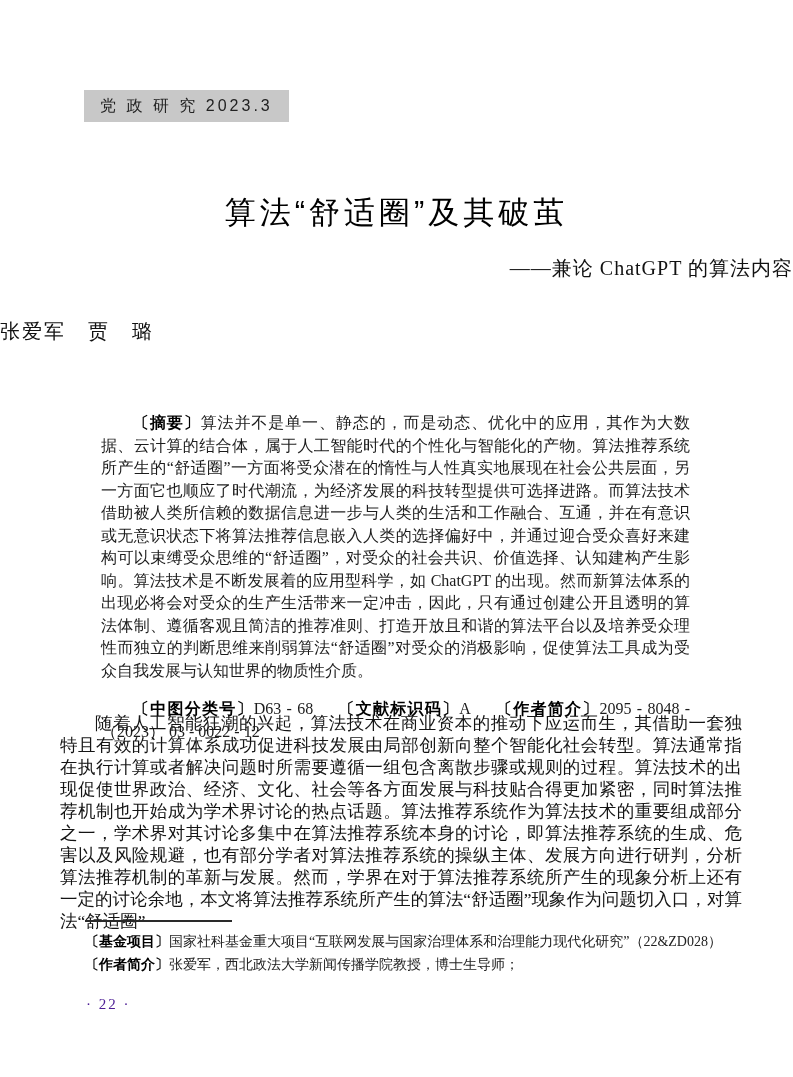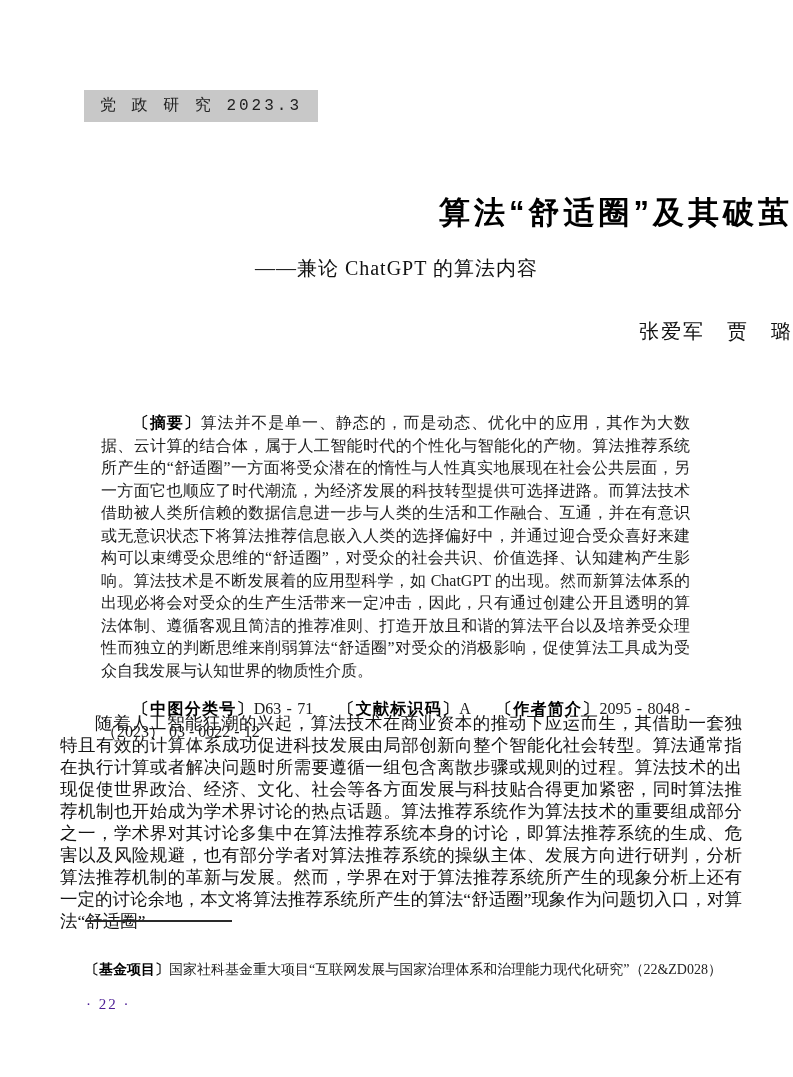--- a/index.html
+++ b/index.html
@@ -19,53 +19,53 @@
   }
   .journal-box {
     position: absolute;
     left: 84px;
     top: 90px;
     height: 32px;
     line-height: 32px;
     padding: 0 16px;
     background: #c8c8c8;
     color: #222222;
-    font-family: Liberation Mono, monospace;
+    font-family: Liberation Sans, sans-serif;
     font-size: 16px;
     letter-spacing: 3px;
     white-space: nowrap;
   }
   .title {
     position: absolute;
     left: 0;
     top: 192px;
     width: 100%;
-    text-align: right;
+    text-align: center;
     font-family: "Liberation Sans", "DejaVu Sans", sans-serif;
-    font-weight: bold;
+    font-weight: normal;
     font-size: 31px;
     letter-spacing: 4px;
     color: #000000;
   }
   .subtitle {
     position: absolute;
     left: 0;
     top: 255px;
     width: 100%;
-    text-align: center;
+    text-align: right;
     font-size: 20px;
     letter-spacing: 1px;
     color: #111111;
   }
   .authors {
     position: absolute;
     left: 0;
     top: 318px;
     width: 100%;
-    text-align: right;
+    text-align: left;
     font-size: 20px;
     letter-spacing: 2px;
     color: #111111;
   }
   .abstract-block {
     position: absolute;
     left: 85px;
     top: 396px;
     width: 621px;
     font-size: 16px;
@@ -104,21 +104,21 @@
   }
   .notes {
     position: absolute;
     left: 85px;
     top: 930px;
     width: 645px;
     font-size: 14px;
     line-height: 23px;
     color: #222222;
   }
-  .notes .note-line { white-space: nowrap; margin-top: 28px; }
+  .notes .note-line { white-space: nowrap; }
   .notes .note-cont { padding-left: 88px; }
   .page-number {
     position: absolute;
     left: 86px;
     top: 996px;
     font-size: 15px;
     letter-spacing: 2px;
     color: #4c1d95;
   }
 </style>
@@ -130,28 +130,29 @@
   <div class="journal-box">党 政 研 究  2023.3</div>
 
   <h1 class="title" style="margin:0;">算法“舒适圈”及其破茧</h1>
 
   <div class="subtitle">——兼论 ChatGPT 的算法内容</div>
 
   <div class="authors">张爱军　贾　璐</div>
 
   <div class="abstract-block">
     <p><span class="bold-label">〔摘要〕</span><span>算法并不是单一、静态的，而是动态、优化中的应用，其作为大数据、云计算的结合体，属于人工智能时代的个性化与智能化的产物。算法推荐系统所产生的“舒适圈”一方面将受众潜在的惰性与人性真实地展现在社会公共层面，另一方面它也顺应了时代潮流，为经济发展的科技转型提供可选择进路。而算法技术借助被人类所信赖的数据信息进一步与人类的生活和工作融合、互通，并在有意识或无意识状态下将算法推荐信息嵌入人类的选择偏好中，并通过迎合受众喜好来建构可以束缚受众思维的“舒适圈”，对受众的社会共识、价值选择、认知建构产生影响。算法技术是不断发展着的应用型科学，如 ChatGPT 的出现。然而新算法体系的出现必将会对受众的生产生活带来一定冲击，因此，只有通过创建公开且透明的算法体制、遵循客观且简洁的推荐准则、打造开放且和谐的算法平台以及培养受众理性而独立的判断思维来削弱算法“舒适圈”对受众的消极影响，促使算法工具成为受众自我发展与认知世界的物质性介质。</span></p>
-    <p><span class="bold-label">〔中图分类号〕</span><span>D63 - 71</span><span class="meta-gap"></span><span class="bold-label">〔文献标识码〕</span><span>A</span><span class="meta-gap"></span><span class="bold-label">〔作者简介〕</span><span>2095 - 8048 - （2023） 03 - 0022 - 12</span></p>
+    <p><span class="bold-label">〔中图分类号〕</span><span>D63 - 68</span><span class="meta-gap"></span><span class="bold-label">〔文献标识码〕</span><span>A</span><span class="meta-gap"></span><span class="bold-label">〔作者简介〕</span><span>2095 - 8048 - （2023） 03 - 0022 - 12</span></p>
   </div>
 
   <div class="body-block">
     <p>随着人工智能狂潮的兴起，算法技术在商业资本的推动下应运而生，其借助一套独特且有效的计算体系成功促进科技发展由局部创新向整个智能化社会转型。算法通常指在执行计算或者解决问题时所需要遵循一组包含离散步骤或规则的过程。算法技术的出现促使世界政治、经济、文化、社会等各方面发展与科技贴合得更加紧密，同时算法推荐机制也开始成为学术界讨论的热点话题。算法推荐系统作为算法技术的重要组成部分之一，学术界对其讨论多集中在算法推荐系统本身的讨论，即算法推荐系统的生成、危害以及风险规避，也有部分学者对算法推荐系统的操纵主体、发展方向进行研判，分析算法推荐机制的革新与发展。然而，学界在对于算法推荐系统所产生的现象分析上还有一定的讨论余地，本文将算法推荐系统所产生的算法“舒适圈”现象作为问题切入口，对算法“舒适圈”</p>
   </div>
 
   <div class="footnote-rule"></div>
 
   <div class="notes">
     <div class="note-line"><span class="bold-label">〔基金项目〕</span><span>国家社科基金重大项目“互联网发展与国家治理体系和治理能力现代化研究”（22&amp;ZD028）</span></div>
+    <div class="note-line"><span class="bold-label">〔作者简介〕</span><span>张爱军，西北政法大学新闻传播学院教授，博士生导师；</span></div>
   </div>
 
   <div class="page-number">· 22 ·</div>
 
 </div>
 
 </body></html>

